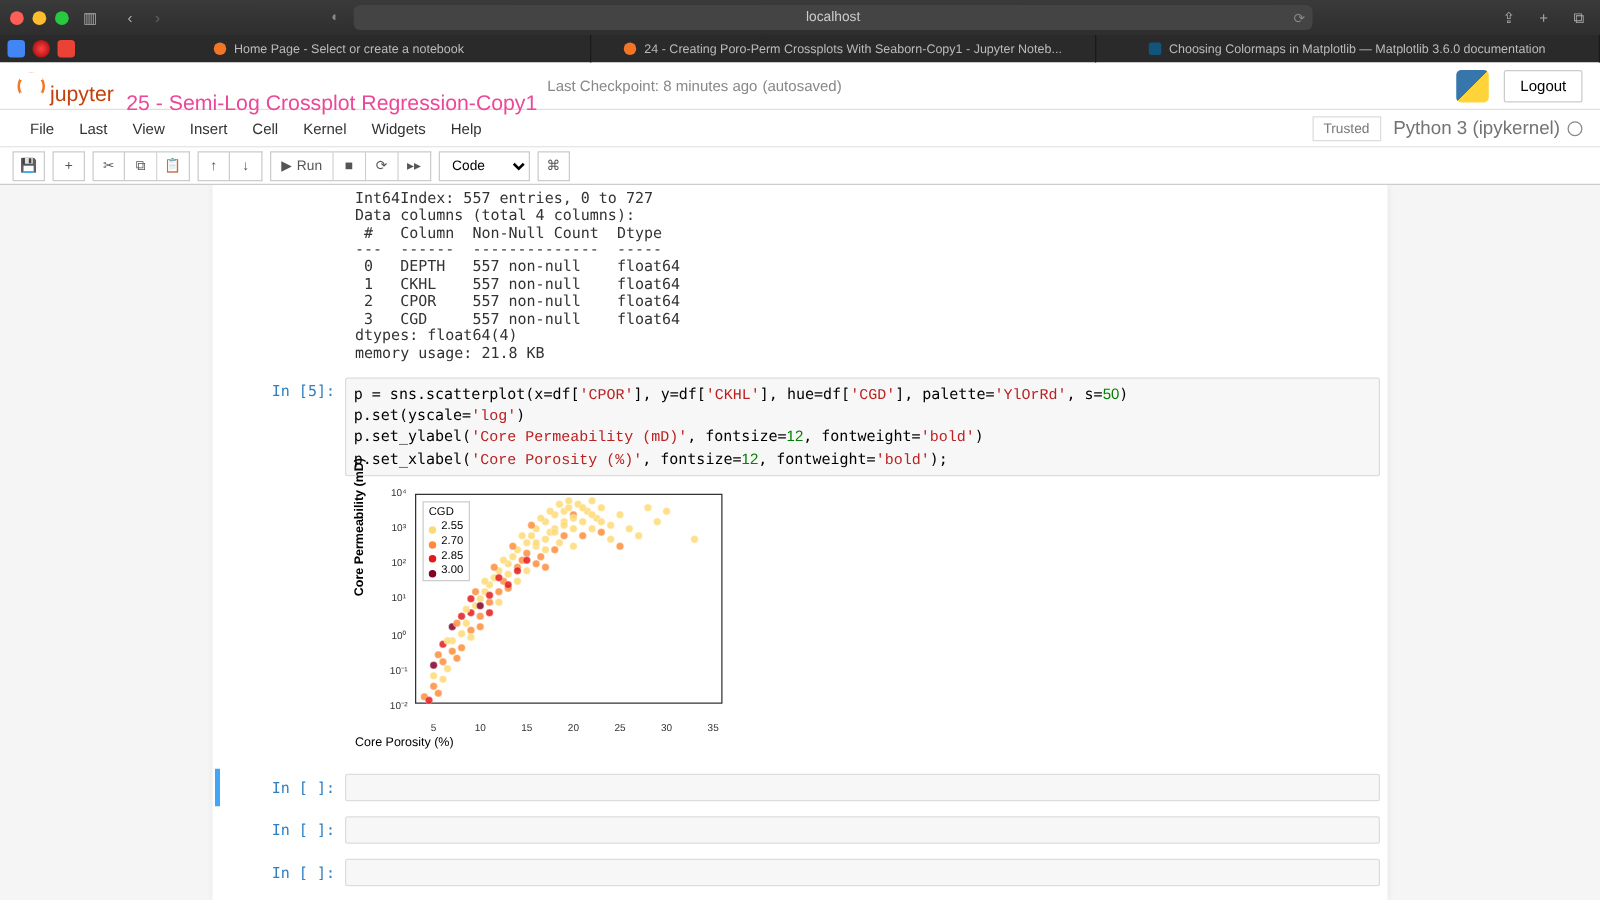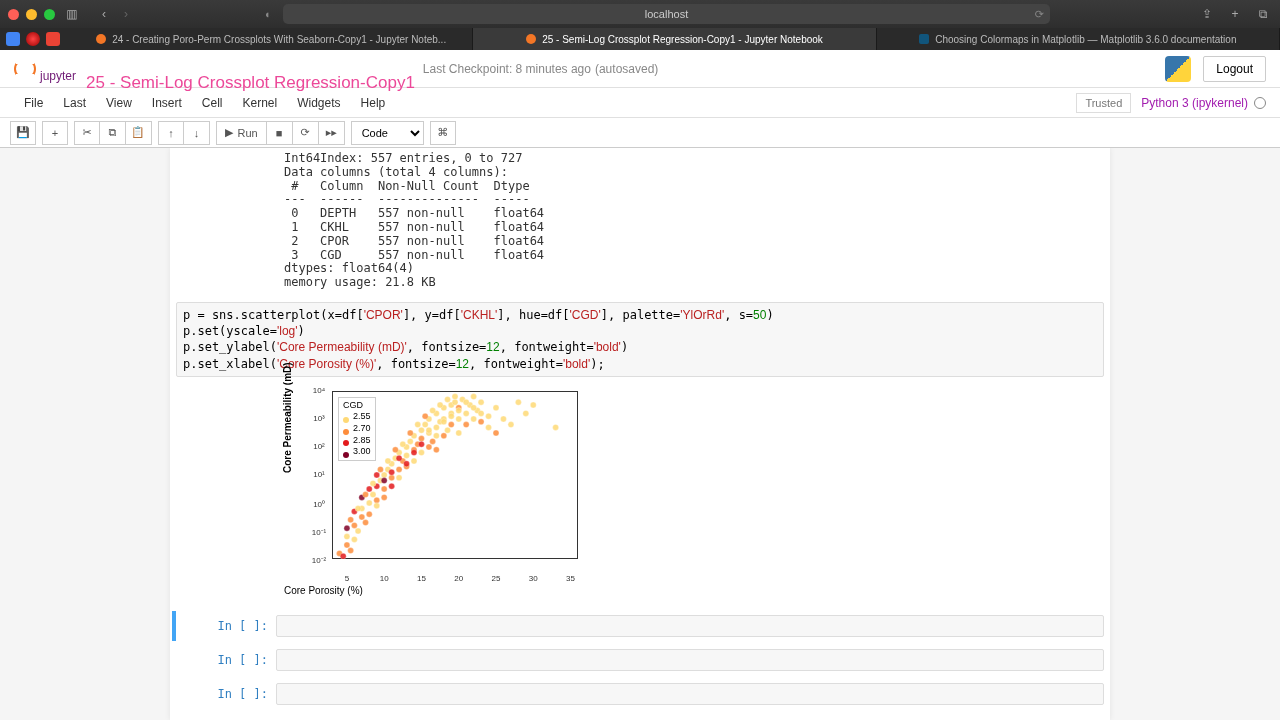--- a/index.html
+++ b/index.html
@@ -24,34 +24,34 @@
 .tab{flex:1;display:flex;align-items:center;justify-content:center;gap:6px;color:#bbb;font-size:10px;border-right:1px solid #1a1a1a;padding:0 6px;overflow:hidden;white-space:nowrap;}
 .tab.active{background:#3a3a3a;color:#fff;}
 .tab .ti{width:10px;height:10px;}
 
 
 .nb-header{background:#fff;height:38px;display:flex;align-items:center;padding:0 14px;border-bottom:1px solid #e0e0e0;}
 .jup-logo{display:flex;align-items:center;gap:4px;margin-right:10px;}
 .jup-mark{width:22px;height:22px;border:2px solid #f37626;border-radius:50%;position:relative;}
 .jup-mark::before,.jup-mark::after{content:"";position:absolute;width:18px;height:6px;background:#fff;left:0;}
 .jup-mark::before{top:-2px;} .jup-mark::after{bottom:-2px;}
-.jup-text{color:#701a75;font-size:12px;margin-top:15px;}
+.jup-text{color:#c2410c;font-size:17px;margin-top:15px;}
 .nb-title{font-size:17px;color:#ec4899;margin-top:29px;}
 .nb-checkpoint{font-size:12px;color:#888;margin-left:8px;}
 .nb-autosave{font-size:12px;color:#888;margin-left:4px;}
 .nb-header .spacer{flex:1;}
 .py-logo{width:26px;height:26px;margin-right:12px;background:linear-gradient(135deg,#3776ab 50%,#ffd43b 50%);border-radius:4px;}
 .logout{border:1px solid #ccc;background:#fff;padding:5px 12px;font-size:12px;border-radius:2px;}
 
 
 .menubar{background:#fff;height:30px;display:flex;align-items:center;padding:0 14px;border-bottom:1px solid #e0e0e0;font-size:12px;color:#333;}
 .menubar .mi{padding:0 10px;}
 .menubar .spacer{flex:1;}
 .trusted{border:1px solid #ddd;padding:3px 8px;font-size:11px;color:#777;margin-right:10px;}
-.kernel-name{font-size:12px;color:#a21caf;text-align:right;}
+.kernel-name{font-size:15px;color:#737373;text-align:right;}
 .kernel-ind{width:12px;height:12px;border:1px solid #888;border-radius:50%;margin-left:6px;}
 
 
 .toolbar{background:#fff;height:30px;display:flex;align-items:center;padding:0 10px;border-bottom:1px solid #ccc;gap:0;}
 .tbtn{width:26px;height:24px;border:1px solid #ccc;background:#fff;display:flex;align-items:center;justify-content:center;font-size:11px;color:#555;}
 .tgrp{display:flex;margin-right:6px;}
 .tgrp .tbtn+.tbtn{border-left:none;}
 .run-btn{width:auto;padding:0 8px;gap:4px;}
 .cell-type{height:24px;border:1px solid #ccc;font-size:11px;padding:0 18px 0 6px;margin-right:6px;background:#fff;}
 
@@ -60,21 +60,21 @@
 .nb-inner{width:940px;background:#fff;padding:4px 6px;box-shadow:0 0 6px rgba(0,0,0,0.08);}
 
 .output-pre{font-family:Menlo,Monaco,monospace;font-size:12px;line-height:1.15;white-space:pre;padding-left:108px;color:#333;margin-bottom:8px;}
 
 .cell{margin:4px 0;padding:4px 0;}
 .cell.selected{border-left:4px solid #42a5f5;margin-left:-4px;}
 .cell-row{display:flex;}
 .prompt{width:100px;text-align:right;padding-right:8px;font-family:Menlo,monospace;font-size:12px;color:#307fc1;padding-top:4px;}
 .input-area{flex:1;border:1px solid #ddd;background:#f7f7f7;border-radius:2px;padding:4px 6px;font-family:Menlo,Monaco,monospace;font-size:12px;line-height:1.35;min-height:22px;}
 .input-area.exec{background:#f7f7f7;}
-.code .s{color:#ba2121;} .code .n{color:#008000;}
+.code .s{color:#ba2121;font-family:Liberation Mono, monospace;} .code .n{color:#008000;}
 
 .plot-wrap{padding:8px 0 8px 108px;}
 .plot{width:300px;height:210px;position:relative;}
 .plot-inner{position:absolute;left:48px;top:6px;width:246px;height:168px;border:1px solid #333;border-left:1px solid #333;border-bottom:1px solid #333;border-top:1px solid #333;border-right:1px solid #333;}
 .legend{position:absolute;left:54px;top:12px;background:#fff;border:1px solid #ccc;font-size:9px;padding:2px 4px;line-height:1.3;}
 .legend .lt{font-size:9px;}
 .legend .li{display:flex;align-items:flex-end;gap:4px;}
 .legend .dot{width:6px;height:6px;border-radius:50%;}
 .ylabel{position:absolute;left:-2px;top:88px;transform:rotate(-90deg);transform-origin:left top;font-size:10px;font-weight:bold;white-space:nowrap;}
 .xlabel{position:absolute;left:0;right:12px;bottom:-1px;font-size:10px;font-weight:normal;}
@@ -109,25 +109,25 @@
 </div>
 
 <div class="tabbar">
   <div class="pre">
     <div class="ico" style="background:#4285f4;"></div>
     <div class="ico" style="background:radial-gradient(#f44,#900);border-radius:50%;"></div>
     <div class="ico" style="background:#ea4335;"></div>
   </div>
   <div class="tab">
       <span class="ti" style="background:#f37626;border-radius:50%;"></span>
+      <span>Home Page - Select or create a notebook</span>
+    </div>
+  <div class="tab">
+      <span class="ti" style="background:#f37626;border-radius:50%;"></span>
       <span>24 - Creating Poro-Perm Crossplots With Seaborn-Copy1 - Jupyter Noteb...</span>
-    </div>
-  <div class="tab active">
-      <span class="ti" style="background:#f37626;border-radius:50%;"></span>
-      <span>25 - Semi-Log Crossplot Regression-Copy1 - Jupyter Notebook</span>
     </div>
   <div class="tab">
       <span class="ti" style="background:#11557c;border-radius:2px;"></span>
       <span>Choosing Colormaps in Matplotlib — Matplotlib 3.6.0 documentation</span>
     </div>
 </div>
 
 <div class="nb-header">
   <div class="jup-logo">
     <div class="jup-mark"></div>
@@ -193,20 +193,21 @@
 ---  ------  --------------  -----  
  0   DEPTH   557 non-null    float64
  1   CKHL    557 non-null    float64
  2   CPOR    557 non-null    float64
  3   CGD     557 non-null    float64
 dtypes: float64(4)
 memory usage: 21.8 KB</pre>
 
     <div class="cell">
       <div class="cell-row">
+        <div class="prompt">In [5]:</div>
         <pre class="input-area exec code" id="in5">p = sns.scatterplot(x=df[<span class="s">'CPOR'</span>], y=df[<span class="s">'CKHL'</span>], hue=df[<span class="s">'CGD'</span>], palette=<span class="s">'YlOrRd'</span>, s=<span class="n">50</span>)
 p.set(yscale=<span class="s">'log'</span>)
 p.set_ylabel(<span class="s">'Core Permeability (mD)'</span>, fontsize=<span class="n">12</span>, fontweight=<span class="s">'bold'</span>)
 p.set_xlabel(<span class="s">'Core Porosity (%)'</span>, fontsize=<span class="n">12</span>, fontweight=<span class="s">'bold'</span>);</pre>
       </div>
       <div class="plot-wrap">
         <div class="plot" id="plot">
           <div class="plot-inner"></div>
           <svg class="scatter" id="scatter">
               <circle cx="7.454545454545455" cy="162.4" r="3" fill="#fd8d3c" fill-opacity="0.85" stroke="#fff" stroke-width="0.3"></circle>

